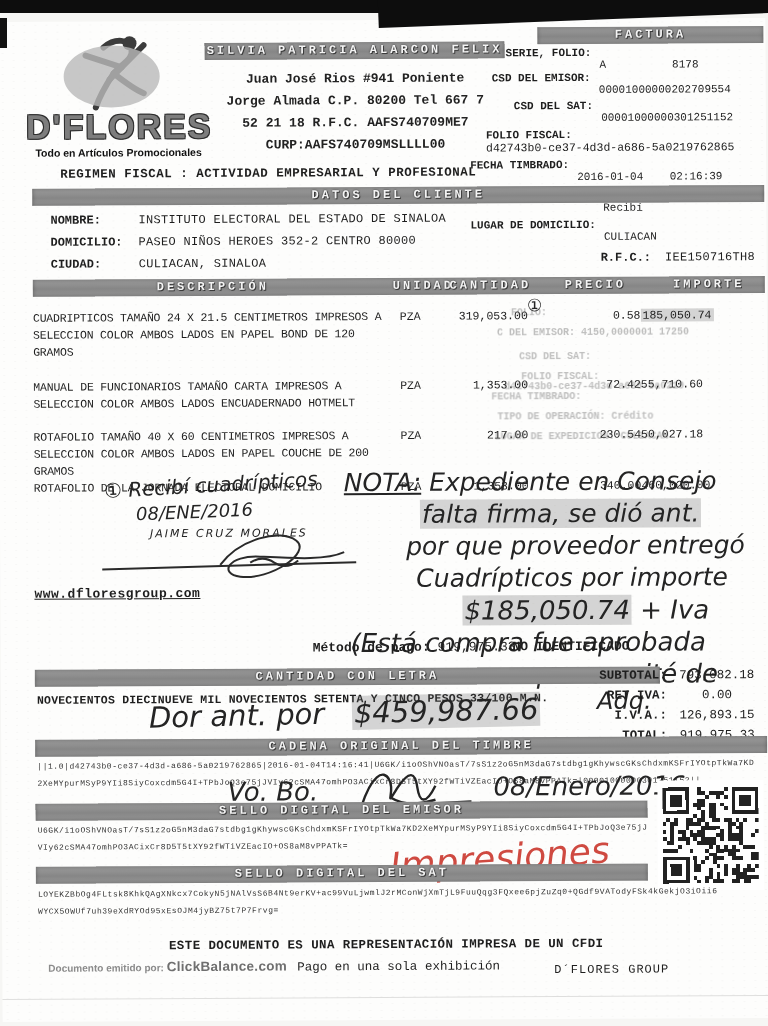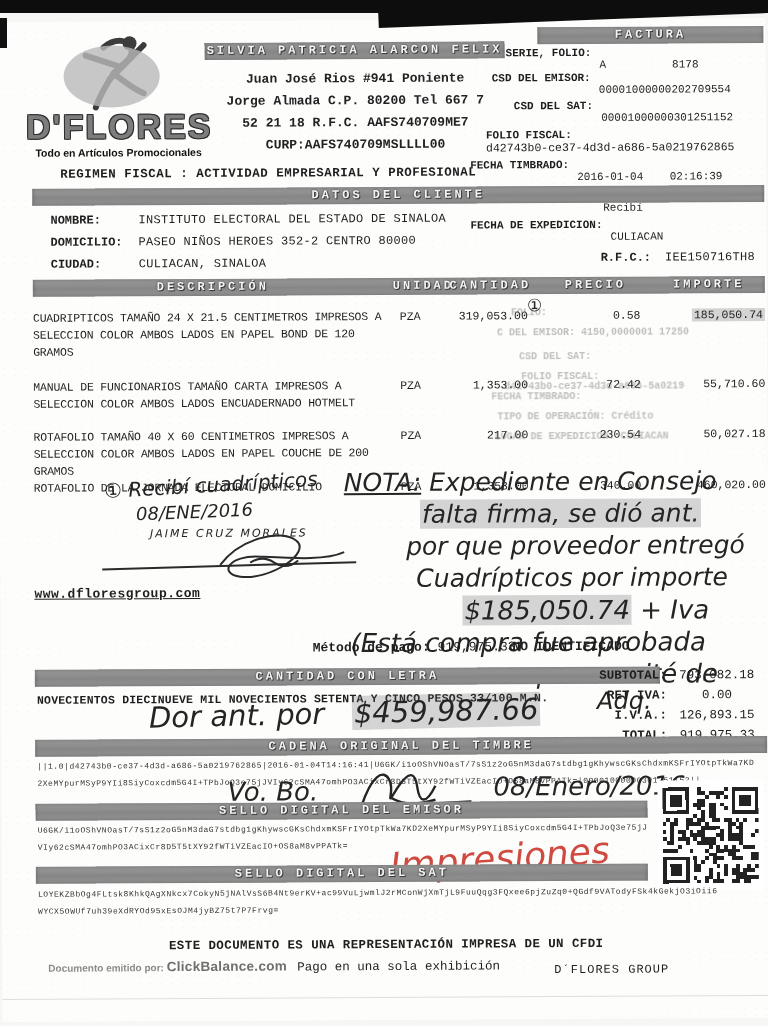--- a/index.html
+++ b/index.html
@@ -52,21 +52,21 @@
   .cl-rfc { position:absolute; left:505px; top:40px; display:flex; }
   .cl-rfc .cl-label{ width:auto; margin-right:14px;margin-left:45px; }
 
   
   .items-bar { position:absolute; left:34px; top:258px; width:732px; display:flex; }
   .items-bar span { display:block; }
   .ih-desc{width:360px;} .ih-uni{width:50px;} .ih-cant{width:95px;} .ih-prec{width:115px;} .ih-imp{width:112px;}
   .items-body { position:absolute; left:34px; top:280px; width:732px; font-size:11.5px; line-height:17px; }
   .it-row { display:flex; align-items:flex-start; }
   .it-desc{ width:360px; letter-spacing:-.2px; } .it-uni{ width:50px; text-align:center; }
-  .it-cant{ width:95px; text-align:right; } .it-prec{ width:115px; text-align:right; } .it-imp{ width:127px; text-align:right; }
+  .it-cant{ width:95px; text-align:right; } .it-prec{ width:115px; text-align:right; } .it-imp{ width:127px; }
   .mt1{margin-top:8px;} .mt2{margin-top:18px;} .mt3{margin-top:16px;}
 
   .hl { background:rgba(90,90,90,.25); padding:0 2px; }
 
   
   .ghost { position:absolute; left:0; top:0; width:768px; height:1026px; pointer-events:none;
     color:rgba(70,70,70,.34); font-size:10px; filter:blur(.4px); font-weight:bold; }
   .ghost span { position:absolute; white-space:nowrap; }
 
   
@@ -162,21 +162,21 @@
     </div>
     <div class="ff-row" style="margin-left:0; margin-top:5px;">
       <span class="ff-label">FECHA TIMBRADO:</span>
       <span class="ff-val" style="white-space:pre;">2016-01-04    02:16:39</span>
     </div>
     <div class="ff-row" style="margin-left:6px; margin-top:7px;">
       <span class="ff-label">TIPO DE OPERACIÓN:</span>
       <span class="ff-val">Recibí</span>
     </div>
     <div class="ff-row" style="margin-left:0; margin-top:5px;">
-      <span class="ff-label">FECHA DE EXPEDICION:</span>
+      <span class="ff-label">LUGAR DE DOMICILIO:</span>
       <span class="ff-val">CULIACAN</span>
     </div>
   </div>
 
   <div class="regimen">REGIMEN FISCAL : ACTIVIDAD EMPRESARIAL Y PROFESIONAL</div>
 
   <div class="bar client-bar">DATOS DEL CLIENTE</div>
   <div class="client-rows">
     <div class="cl-row">
       <span class="cl-label">NOMBRE:</span>

